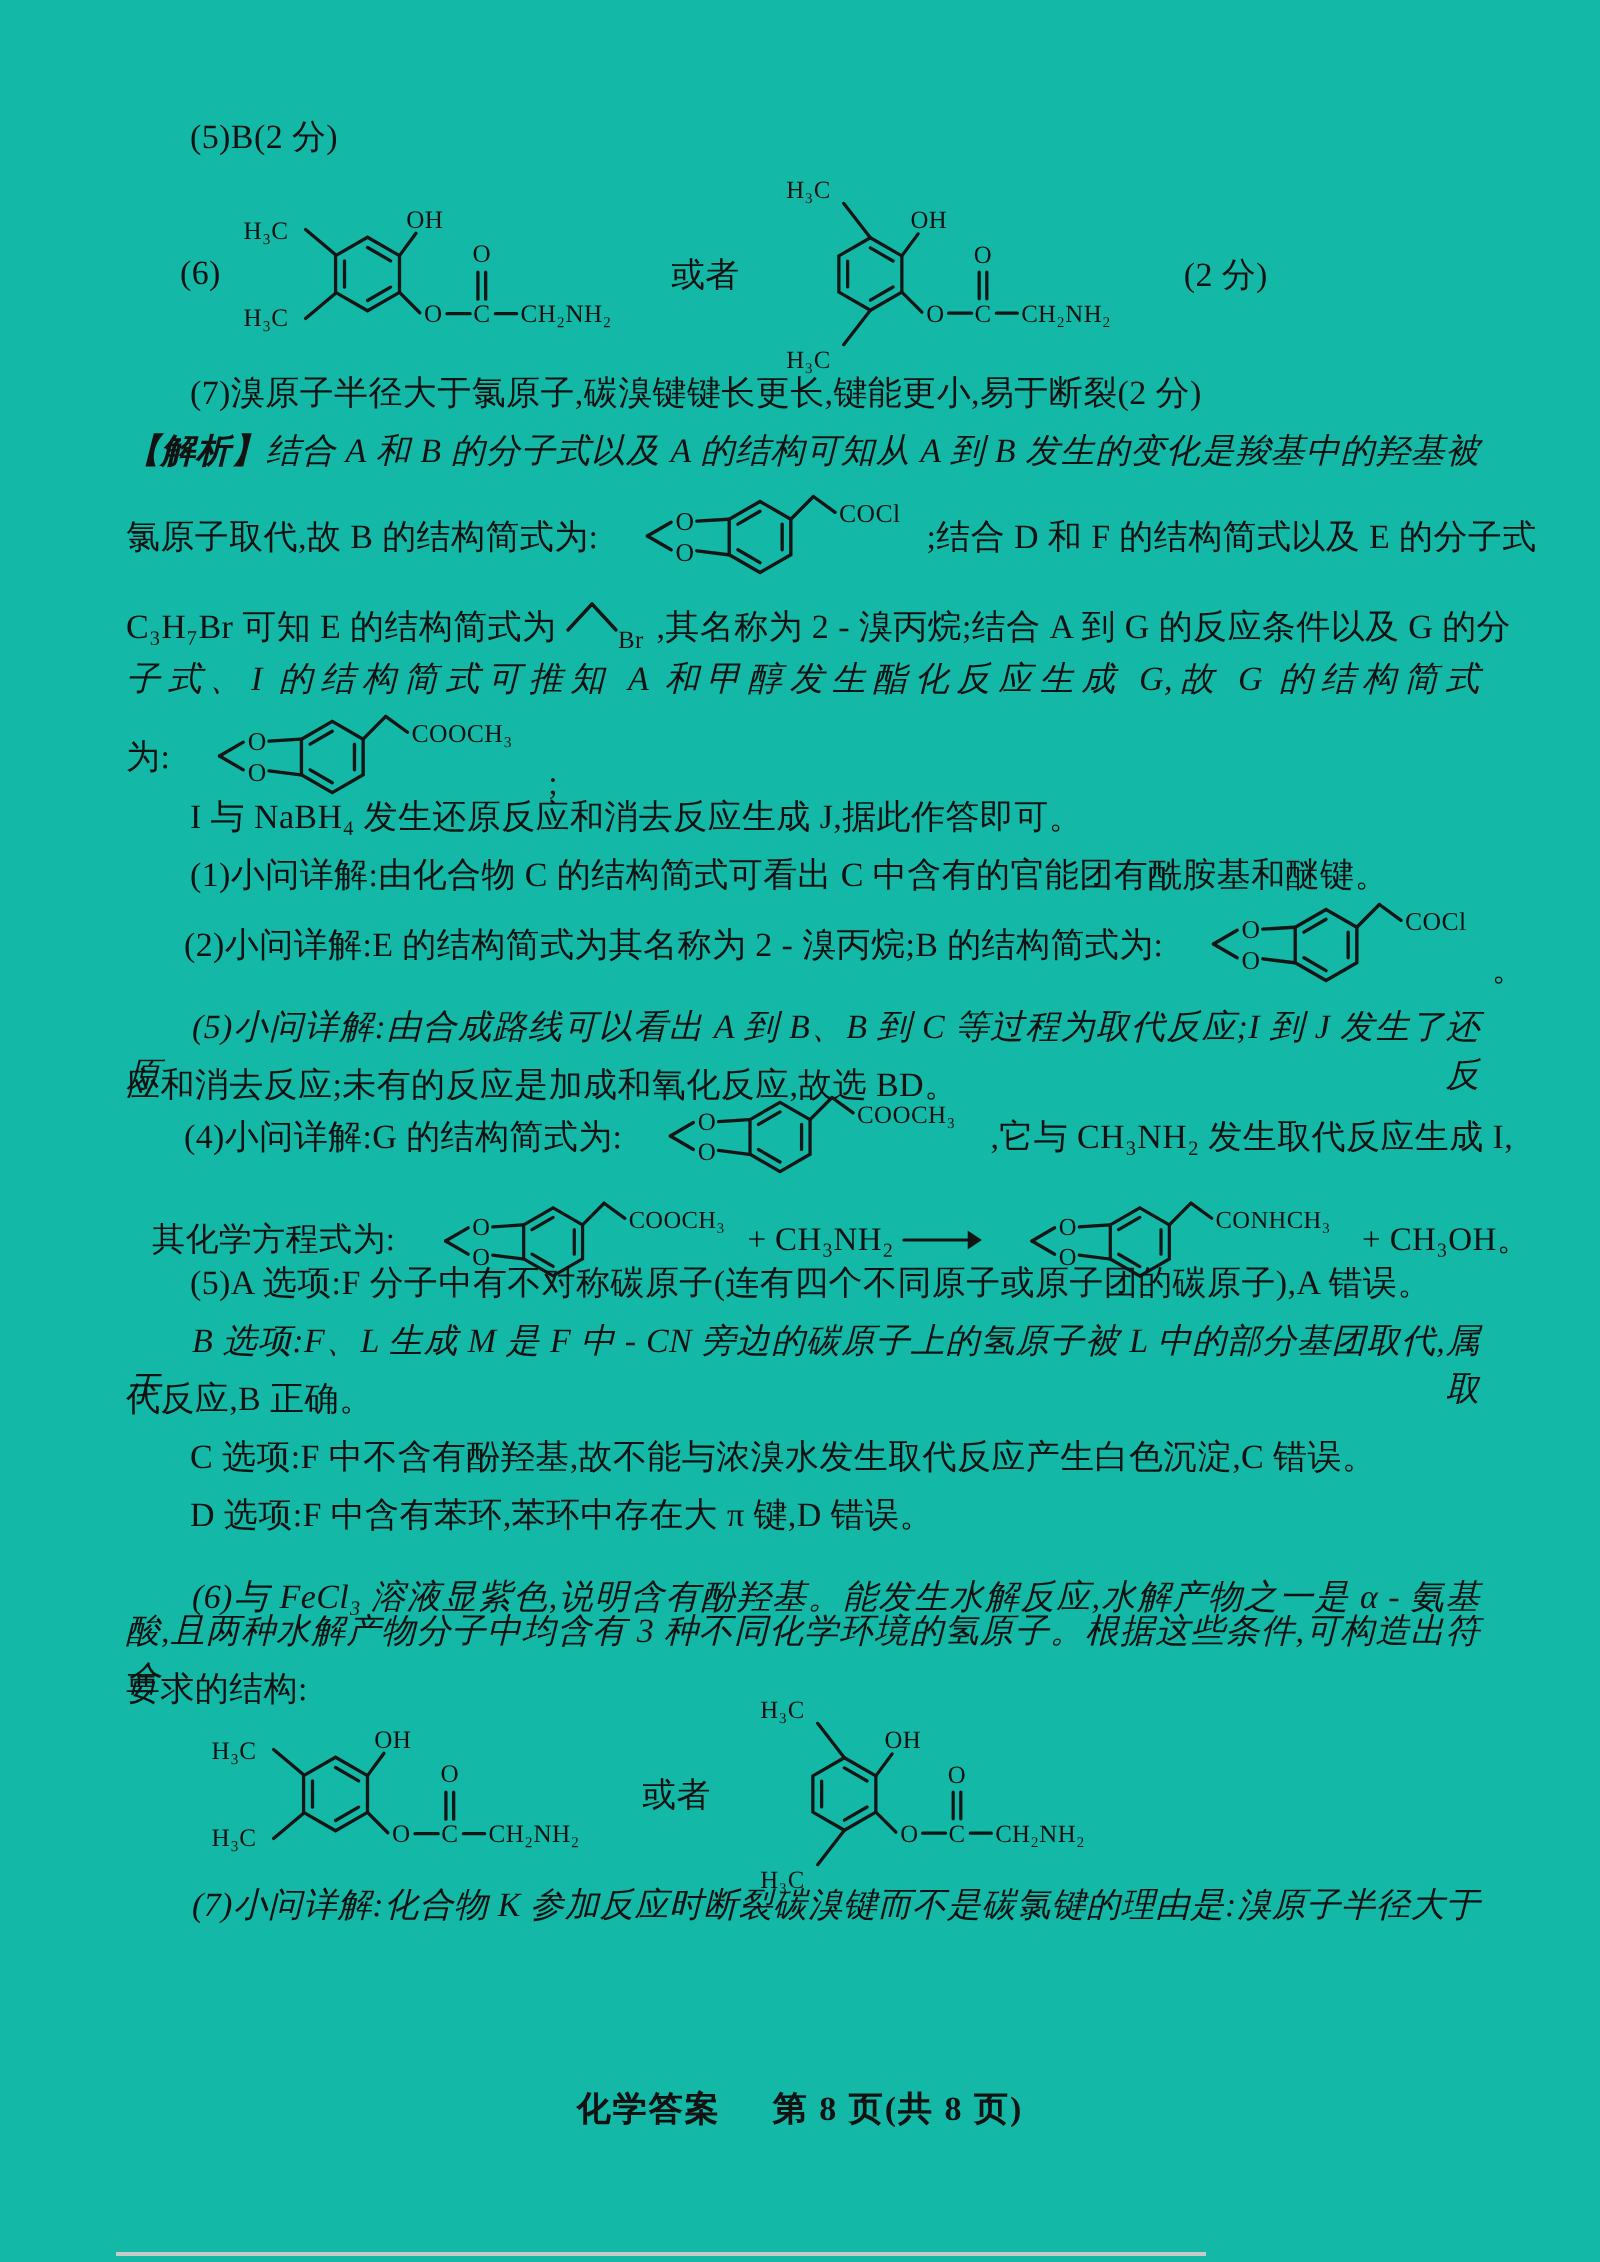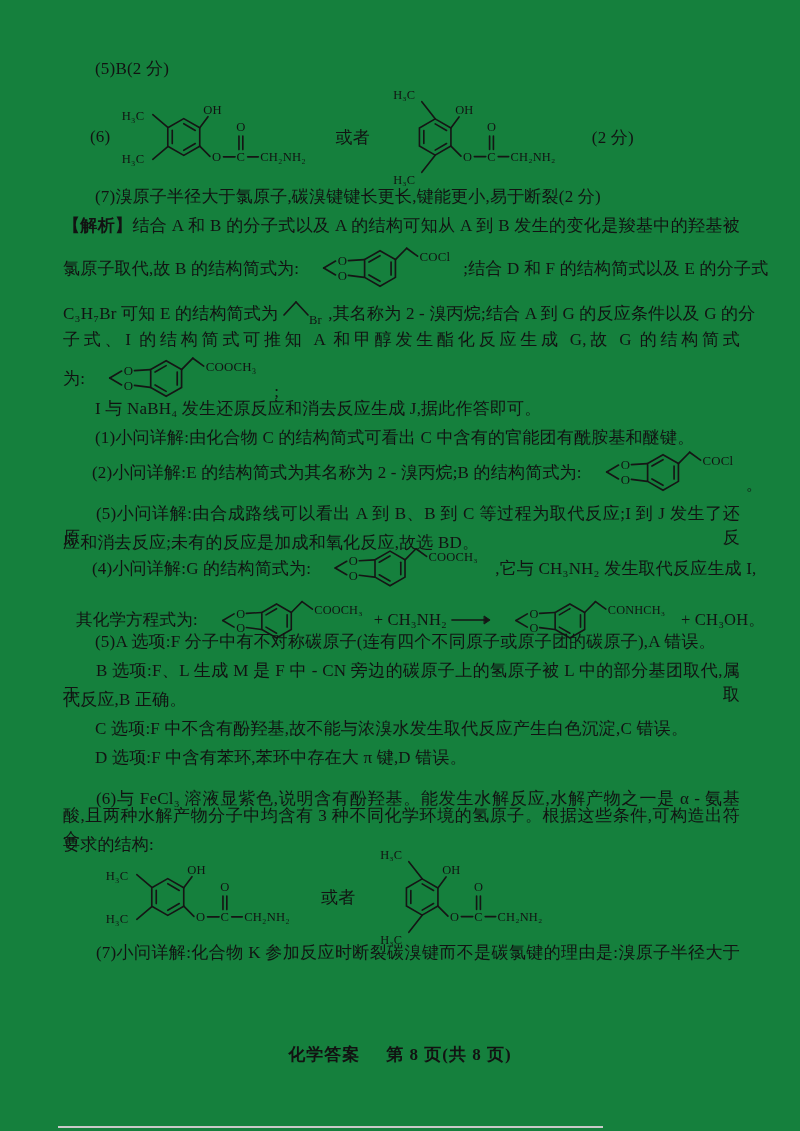--- a/index.html
+++ b/index.html
@@ -1,19 +1,19 @@
 <!DOCTYPE html>
 <html><head>
 <meta charset="utf-8">
 <style>
   html,body{margin:0;padding:0;background:#ffffff;}
-  #page{position:relative;width:800px;height:1131px;background:#15803d;color:#121212;
+  #page{position:relative;width:800px;height:1131px;background:#14b8a6;color:#121212;
         font-family:"Liberation Serif","DejaVu Serif",serif;font-size:17px;overflow:hidden;}
   .pline{position:absolute;white-space:nowrap;line-height:24px;letter-spacing:0.2px;}
-  .pjust{white-space:normal;width:677px;text-align:justify;text-align-last:justify;letter-spacing:0.2px;}
+  .pjust{white-space:normal;width:677px;text-align:justify;text-align-last:justify;letter-spacing:0.2px;font-style:italic;}
   .ind{text-indent:33px;}
   .row{position:absolute;display:flex;align-items:center;white-space:nowrap;letter-spacing:0.2px;}
   .btag{font-family:"Liberation Sans","DejaVu Sans",sans-serif;font-weight:bold;}
   svg.struct{display:block;}
   svg.struct line, svg.struct polygon, svg.struct polyline{stroke:#151515;stroke-width:1.7;fill:none;stroke-linecap:round;}
   svg.struct text{font:13px "Liberation Serif","DejaVu Serif",serif;fill:#121212;}
   .selfend{align-self:flex-end;padding-bottom:4px;}
   #footer{position:absolute;top:1043px;left:0;width:100%;text-align:center;font-weight:bold;letter-spacing:1px;}
   #footer .gap{display:inline-block;width:26px;}
   #bottom-rule{position:absolute;top:1126px;left:58px;width:545px;height:2px;background:#c9c9c9;}

